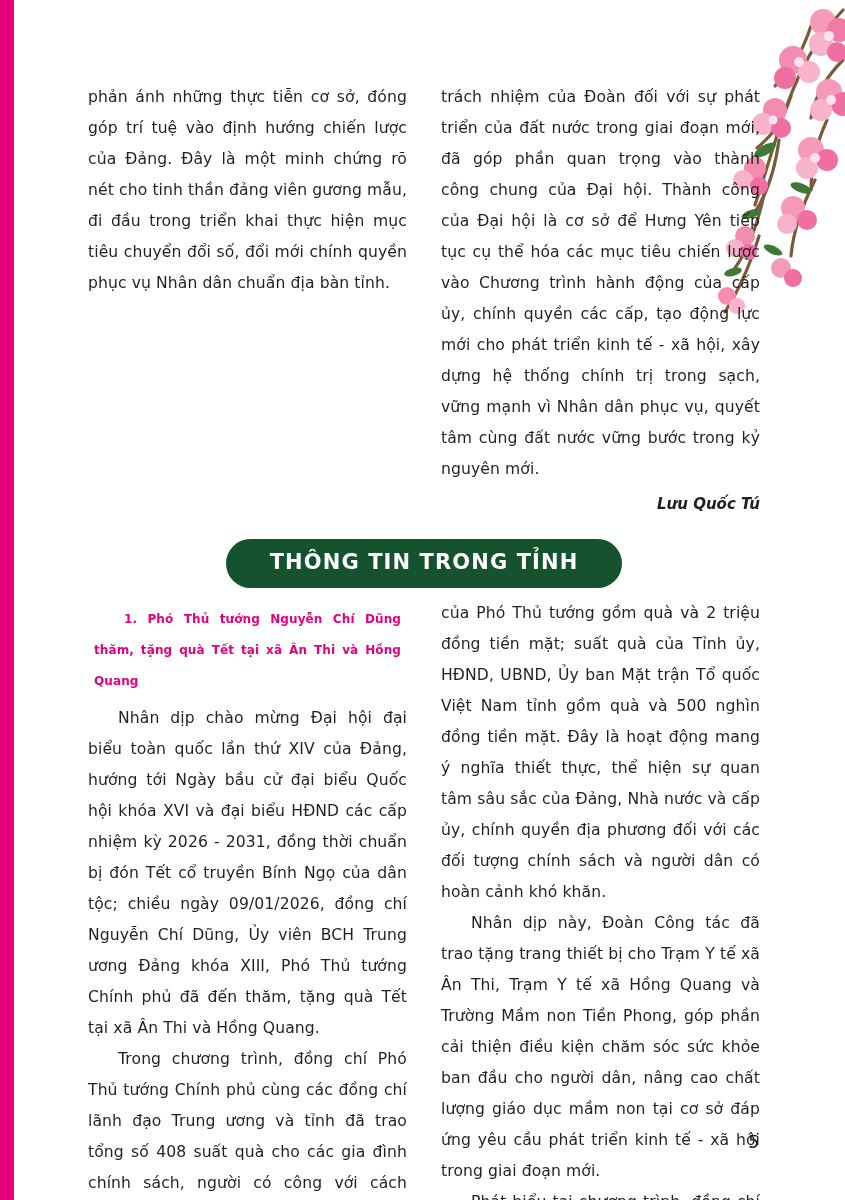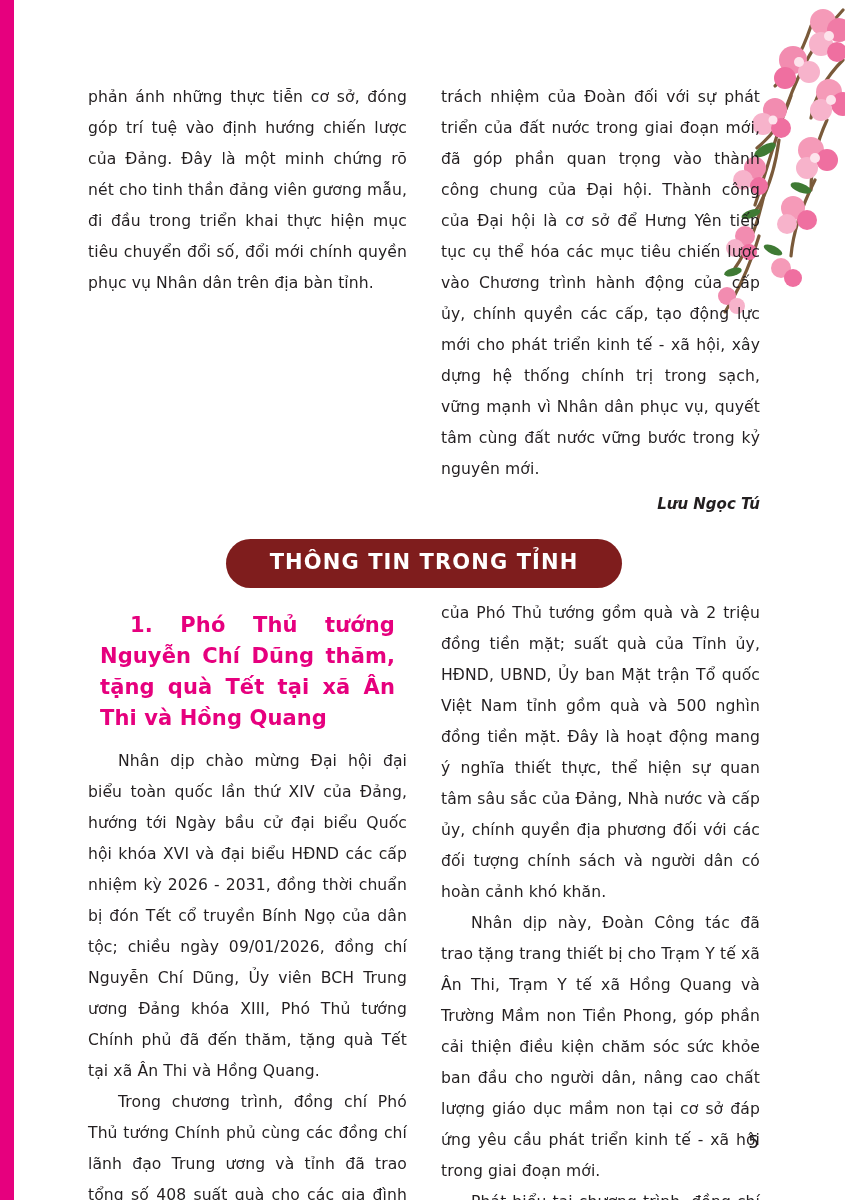--- a/index.html
+++ b/index.html
@@ -82,39 +82,39 @@
     color: #231f20;
   }
 
   
   .banner-wrap {
     margin: 26px 0 10px;
     display: flex;
     justify-content: center;
   }
   .banner {
-    background: #7f1d1d;
+    background: #14532d;
     color: #ffffff;
     border-radius: 28px;
     padding: 13px 44px 15px;
     font-size: 21px;
     font-weight: bold;
     letter-spacing: 1.1px;
     line-height: 1;
     white-space: nowrap;
   }
 
   .article-title {
     color: #e6007e;
     font-weight: bold;
-    font-size: 21px;
+    font-size: 12px;
     line-height: 31px;
     text-align: justify;
     text-indent: 30px;
-    margin: 12px;
+    margin: 6px;
   }
 
   .page-number {
     position: absolute;
     right: 86px;
     bottom: 48px;
     font-size: 17px;
     color: #231f20;
   }
 </style>
@@ -201,25 +201,25 @@
       <ellipse cx="136" cy="214" rx="10" ry="4" transform="rotate(-20 136 214)"></ellipse>
       <ellipse cx="158" cy="250" rx="10" ry="4" transform="rotate(25 158 250)"></ellipse>
       <ellipse cx="118" cy="272" rx="9" ry="4" transform="rotate(-15 118 272)"></ellipse>
     </g>
   </svg>
 
   <div class="content">
 
     <div class="cols">
       <div class="col">
-        <p>phản ánh những thực tiễn cơ sở, đóng góp trí tuệ vào định hướng chiến lược của Đảng. Đây là một minh chứng rõ nét cho tinh thần đảng viên gương mẫu, đi đầu trong triển khai thực hiện mục tiêu chuyển đổi số, đổi mới chính quyền phục vụ Nhân dân trên địa bàn tỉnh.</p>
+        <p>phản ánh những thực tiễn cơ sở, đóng góp trí tuệ vào định hướng chiến lược của Đảng. Đây là một minh chứng rõ nét cho tinh thần đảng viên gương mẫu, đi đầu trong triển khai thực hiện mục tiêu chuyển đổi số, đổi mới chính quyền phục vụ Nhân dân chuẩn địa bàn tỉnh.</p>
       </div>
       <div class="col">
         <p>trách nhiệm của Đoàn đối với sự phát triển của đất nước trong giai đoạn mới, đã góp phần quan trọng vào thành công chung của Đại hội. Thành công của Đại hội là cơ sở để Hưng Yên tiếp tục cụ thể hóa các mục tiêu chiến lược vào Chương trình hành động của cấp ủy, chính quyền các cấp, tạo động lực mới cho phát triển kinh tế - xã hội, xây dựng hệ thống chính trị trong sạch, vững mạnh vì Nhân dân phục vụ, quyết tâm cùng đất nước vững bước trong kỷ nguyên mới.</p>
-        <div class="byline">Lưu Ngọc Tú</div>
+        <div class="byline">Lưu Quốc Tú</div>
       </div>
     </div>
 
     <div class="banner-wrap">
       <div class="banner">THÔNG TIN TRONG TỈNH</div>
     </div>
 
     <div class="cols">
       <div class="col">
         <p class="article-title">1. Phó Thủ tướng Nguyễn Chí Dũng thăm, tặng quà Tết tại xã Ân Thi và Hồng Quang</p>

